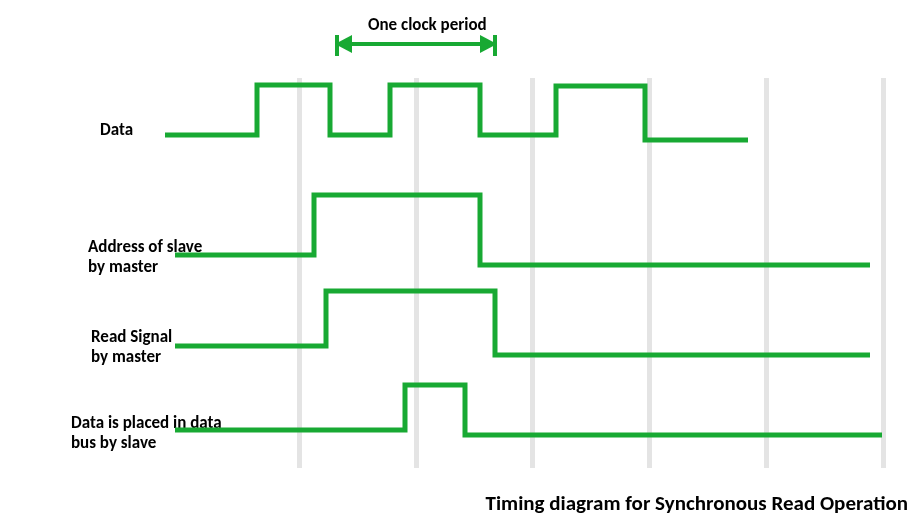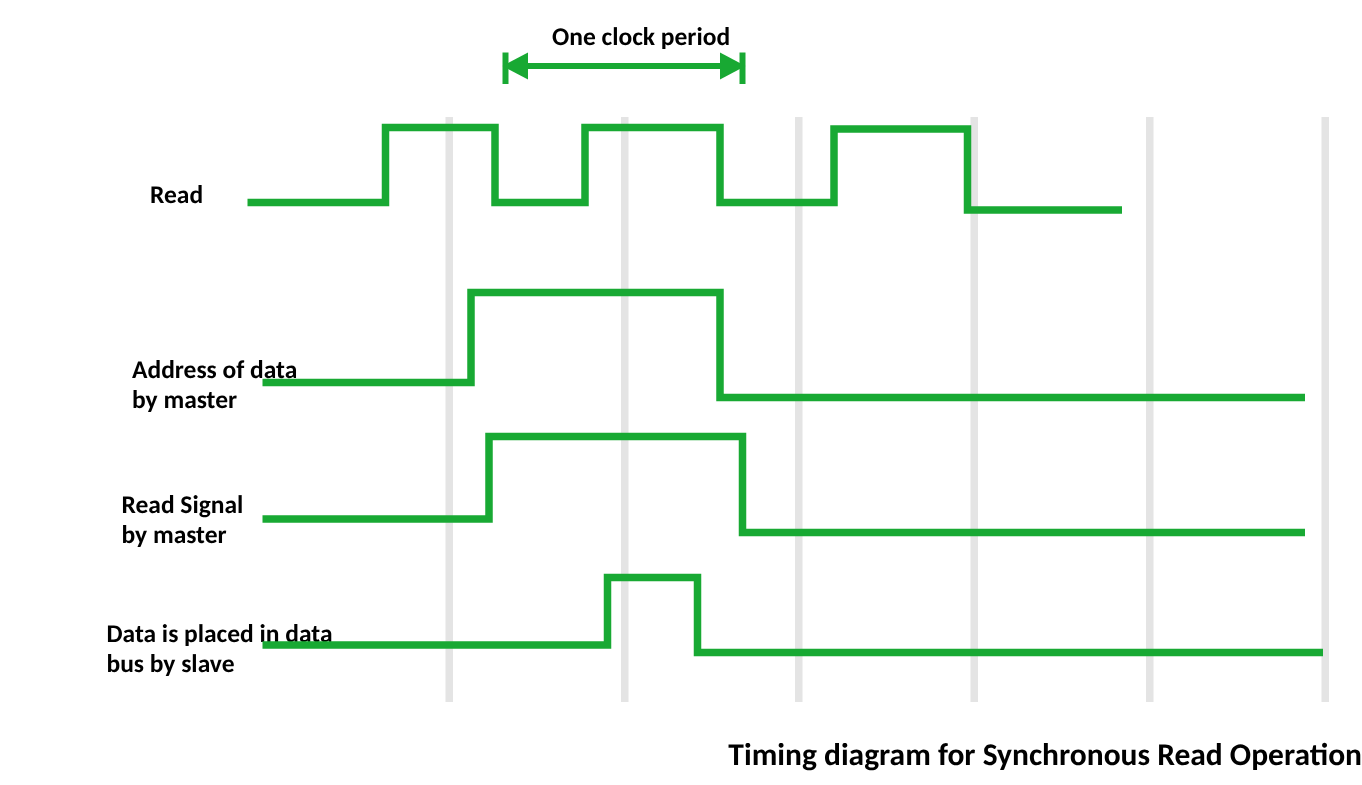--- a/index.html
+++ b/index.html
@@ -71,32 +71,32 @@
 
   <div class="period-label" style="left:368px; top:14px">One clock period</div>
   <svg class="signal" width="908" height="523">
     <line x1="345" y1="44" x2="487" y2="44" class="arrow-line"></line>
     <polygon points="335,44 352,35 352,53" class="arrow-head"></polygon>
     <polygon points="497,44 480,35 480,53" class="arrow-head"></polygon>
     <line x1="337" y1="35" x2="337" y2="56" class="arrow-line"></line>
     <line x1="495" y1="35" x2="495" y2="56" class="arrow-line"></line>
   </svg>
 
-  <div class="label" style="left:100px; top:120px">Read</div>
+  <div class="label" style="left:100px; top:120px">Data</div>
   <svg class="signal" width="908" height="523">
     <path stroke="#18a933" stroke-width="5" fill="none" d="M165 135 L257 135 L257 85 L330 85 L330 135 L390 135 L390 85 L480 85 L480 135 L556 135 L556 86 L645 86 L645 140 L748 140"></path>
   </svg>
 
-  <div class="label" style="left:88px; top:237px">Address of data
+  <div class="label" style="left:88px; top:237px">Address of slave
 by master</div>
   <svg class="signal" width="908" height="523">
     <path stroke="#18a933" stroke-width="5" fill="none" d="M175 255 L314 255 L314 195 L480 195 L480 265 L870 265"></path>
   </svg>
 
-  <div class="label" style="left:81px; top:327px">Read Signal
+  <div class="label" style="left:91px; top:327px">Read Signal
 by master</div>
   <svg class="signal" width="908" height="523">
     <path stroke="#18a933" stroke-width="5" fill="none" d="M175 346 L326 346 L326 291 L495 291 L495 355 L870 355"></path>
   </svg>
 
   <div class="label" style="left:71px; top:413px">Data is placed in data
 bus by slave</div>
   <svg class="signal" width="908" height="523">
     <path stroke="#18a933" stroke-width="5" fill="none" d="M175 430 L405 430 L405 385 L465 385 L465 435 L882 435"></path>
   </svg>

